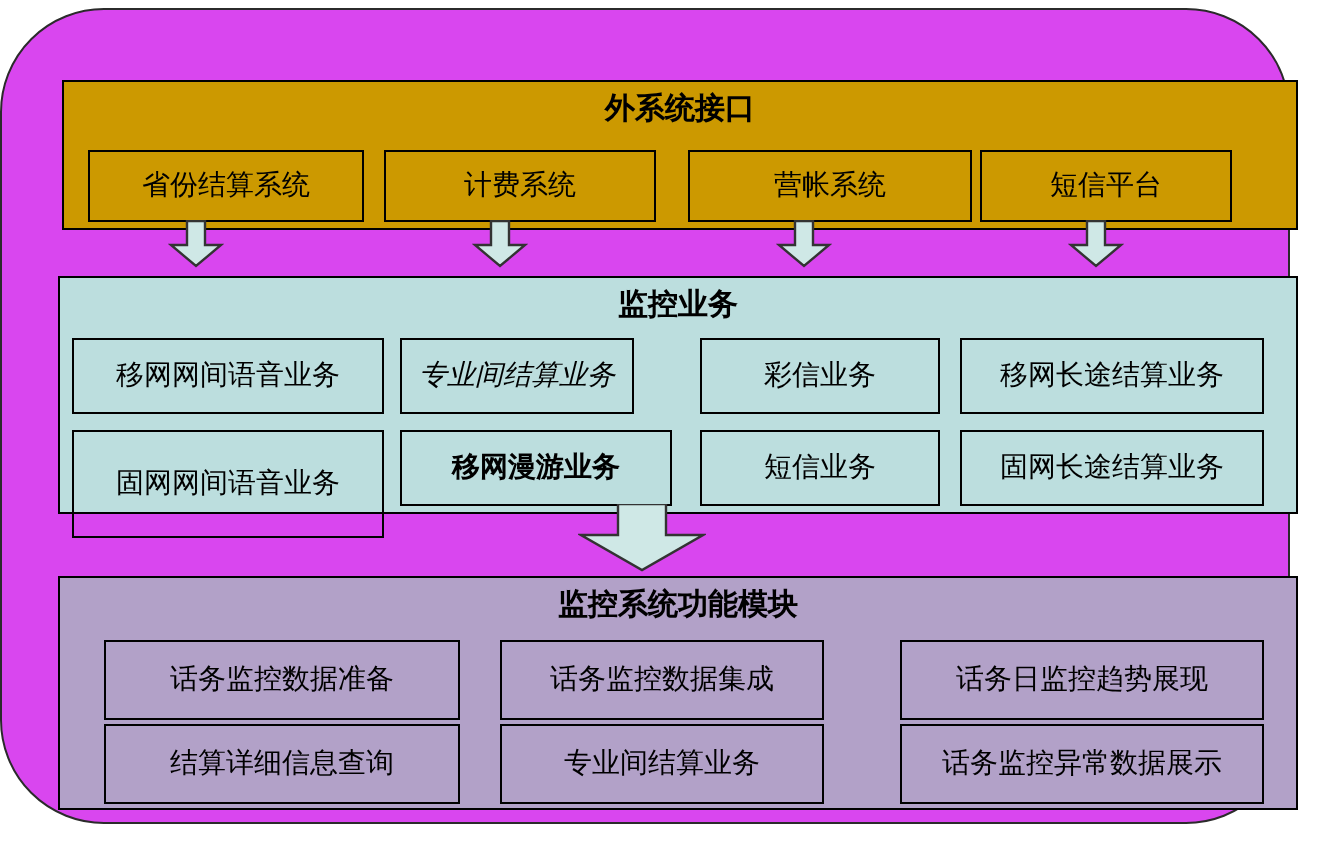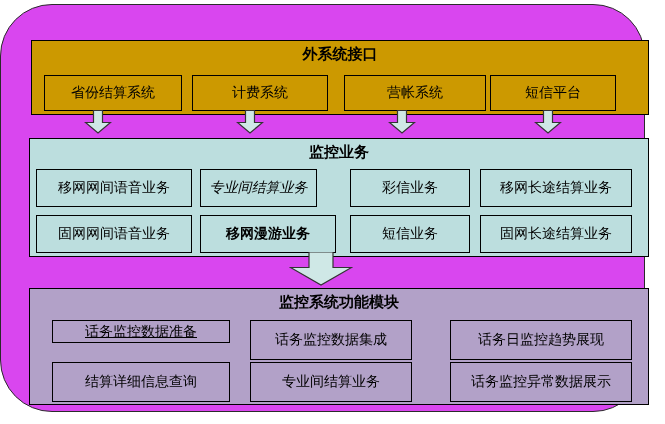--- a/index.html
+++ b/index.html
@@ -107,34 +107,34 @@
     </svg>
 
     <div class="section section-monitoring">
       <div class="section-title">监控业务</div>
 
       <div class="box" style="left:6px;   top:30px; width:156px; height:38px;">移网网间语音业务</div>
       <div class="box" style="left:170px; top:30px; width:117px; height:38px;font-style:italic;">专业间结算业务</div>
       <div class="box" style="left:320px; top:30px; width:120px; height:38px;">彩信业务</div>
       <div class="box" style="left:450px; top:30px; width:152px; height:38px;">移网长途结算业务</div>
 
-      <div class="box" style="left:6px;   top:76px; width:156px; height:38px;">固网网间语音业务</div>
+      <div class="box" style="left:6px;   top:76px; width:156px; height:54px;">固网网间语音业务</div>
       <div class="box" style="left:170px; top:76px; width:136px; height:38px;font-weight:bold;">移网漫游业务</div>
       <div class="box" style="left:320px; top:76px; width:120px; height:38px;">短信业务</div>
       <div class="box" style="left:450px; top:76px; width:152px; height:38px;">固网长途结算业务</div>
     </div>
 
     <svg class="arrow" style="left:288px; top:247px;" width="64" height="34" viewBox="0 0 64 34">
       <polygon points="20,0 44,0 44,15.5 62.5,15.5 32,33 1.5,15.5 20,15.5" fill="#cfe8e6" stroke="#333333" stroke-width="1.2"></polygon>
     </svg>
 
     <div class="section section-modules">
       <div class="section-title">监控系统功能模块</div>
 
-      <div class="box" style="left:22px;  top:31px; width:178px; height:23px;text-decoration:underline;">话务监控数据准备</div>
+      <div class="box" style="left:22px;  top:31px; width:178px; height:40px;">话务监控数据准备</div>
       <div class="box" style="left:220px; top:31px; width:162px; height:40px;">话务监控数据集成</div>
       <div class="box" style="left:420px; top:31px; width:182px; height:40px;">话务日监控趋势展现</div>
 
       <div class="box" style="left:22px;  top:73px; width:178px; height:40px;">结算详细信息查询</div>
       <div class="box" style="left:220px; top:73px; width:162px; height:40px;">专业间结算业务</div>
       <div class="box" style="left:420px; top:73px; width:182px; height:40px;">话务监控异常数据展示</div>
     </div>
 
   </div>
 </div>

